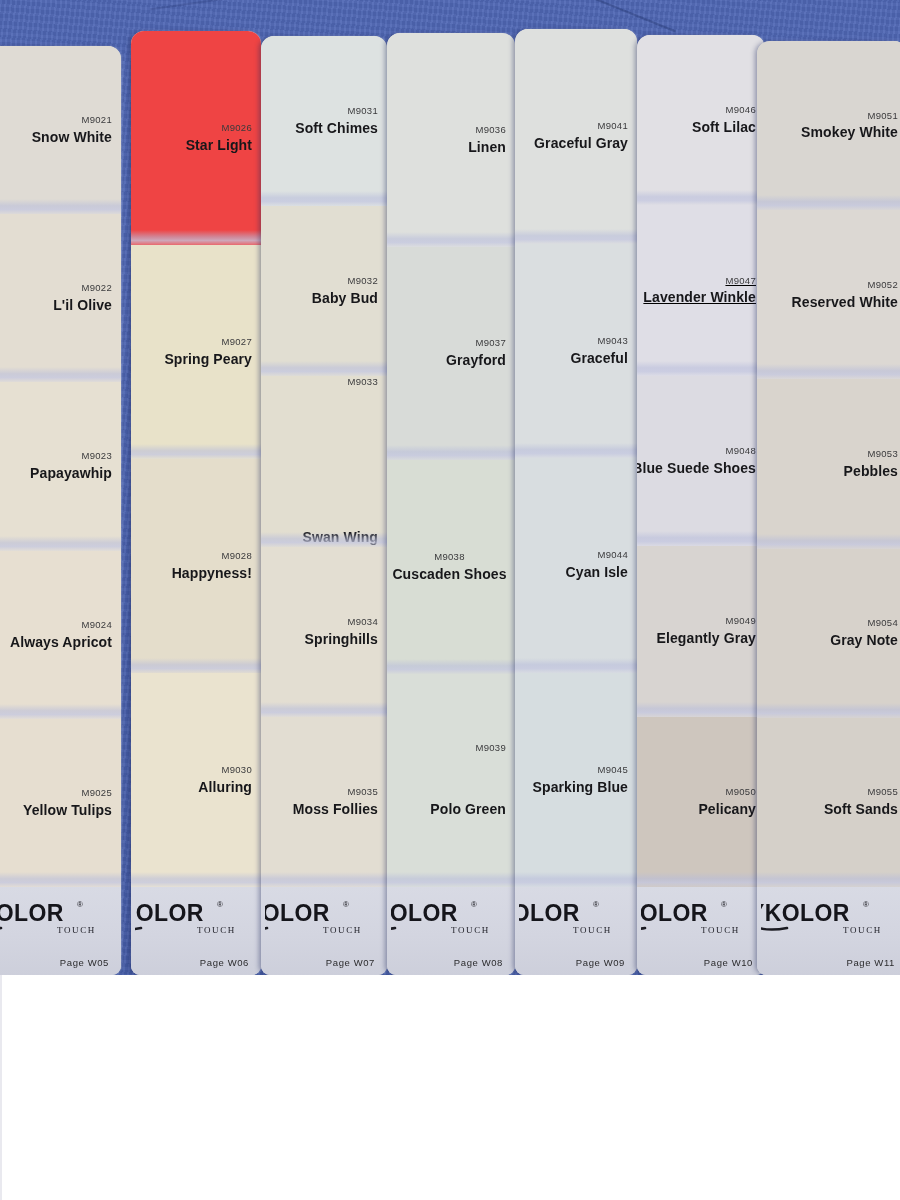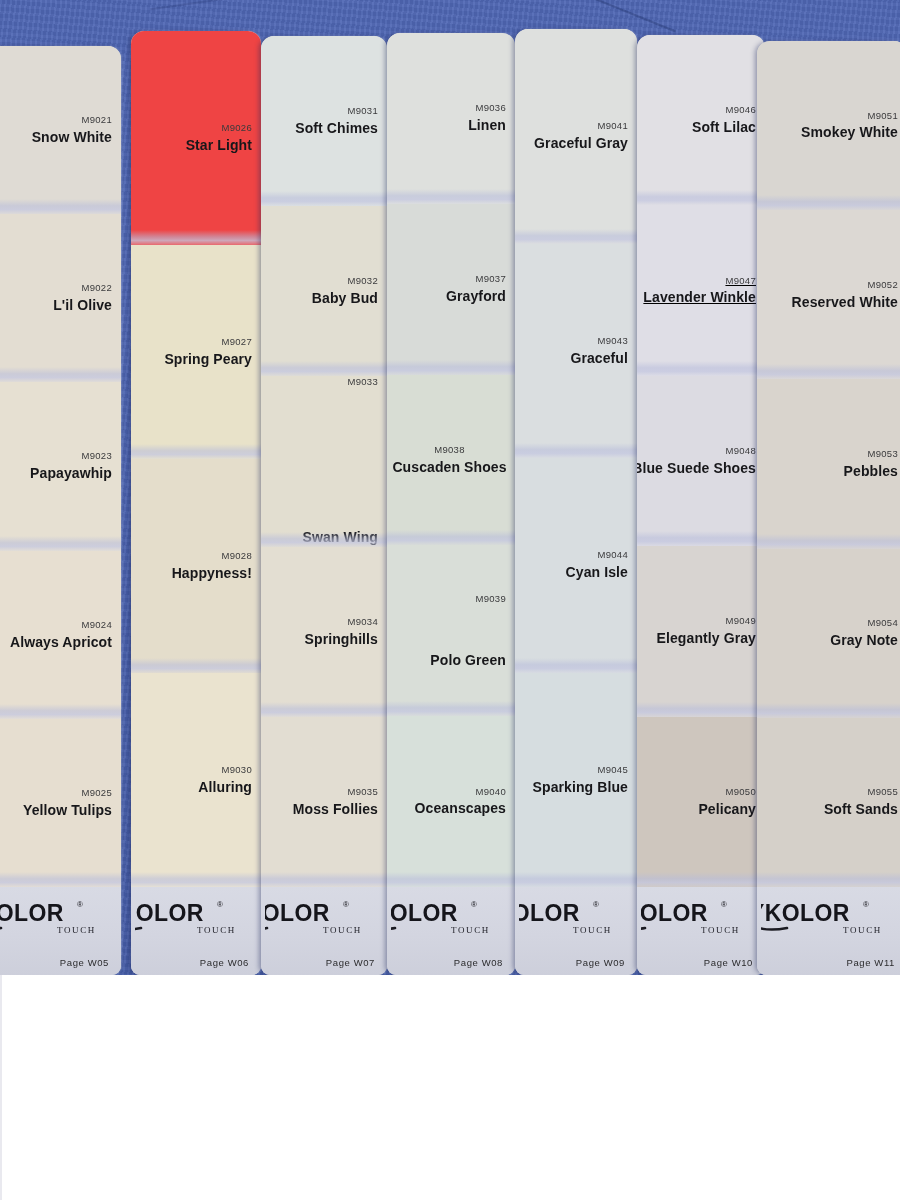--- a/index.html
+++ b/index.html
@@ -222,25 +222,20 @@
           <div class="swatch" style="background: rgb(216, 221, 212); align-items: center;">
             <div class="code">M9038</div>
             <div class="cname">Cuscaden Shoes</div>
             <div class="band"></div>
           </div>
           <div class="swatch" style="background: rgb(217, 222, 216); gap: 44px;">
             <div class="code">M9039</div>
             <div class="cname">Polo Green</div>
             <div class="band"></div>
           </div>
-          <div class="swatch" style="background: rgb(215, 224, 218);">
-            <div class="code">M9040</div>
-            <div class="cname">Oceanscapes</div>
-            <div class="band"></div>
-          </div>
           <div class="footer">
             <div class="brand">
   <svg width="160" height="42" viewBox="0 0 160 42" aria-hidden="true">
     <path d="M2 10 C2 30, 26 38, 52 33" stroke="#1b1b22" stroke-width="2.6" fill="none" stroke-linecap="round"></path>
     <text x="14" y="26" font-family="'Liberation Sans',sans-serif" font-size="23" font-weight="bold" letter-spacing="0.4" fill="#15151b">YKOLOR</text>
     <text x="128" y="12" font-family="'Liberation Sans',sans-serif" font-size="8" fill="#15151b">®</text>
     <text x="108" y="38" font-family="'Liberation Serif',serif" font-size="9" letter-spacing="1.6" fill="#23232b">TOUCH</text>
   </svg>
             </div>
             <div class="pagelab">Page  W08</div>

